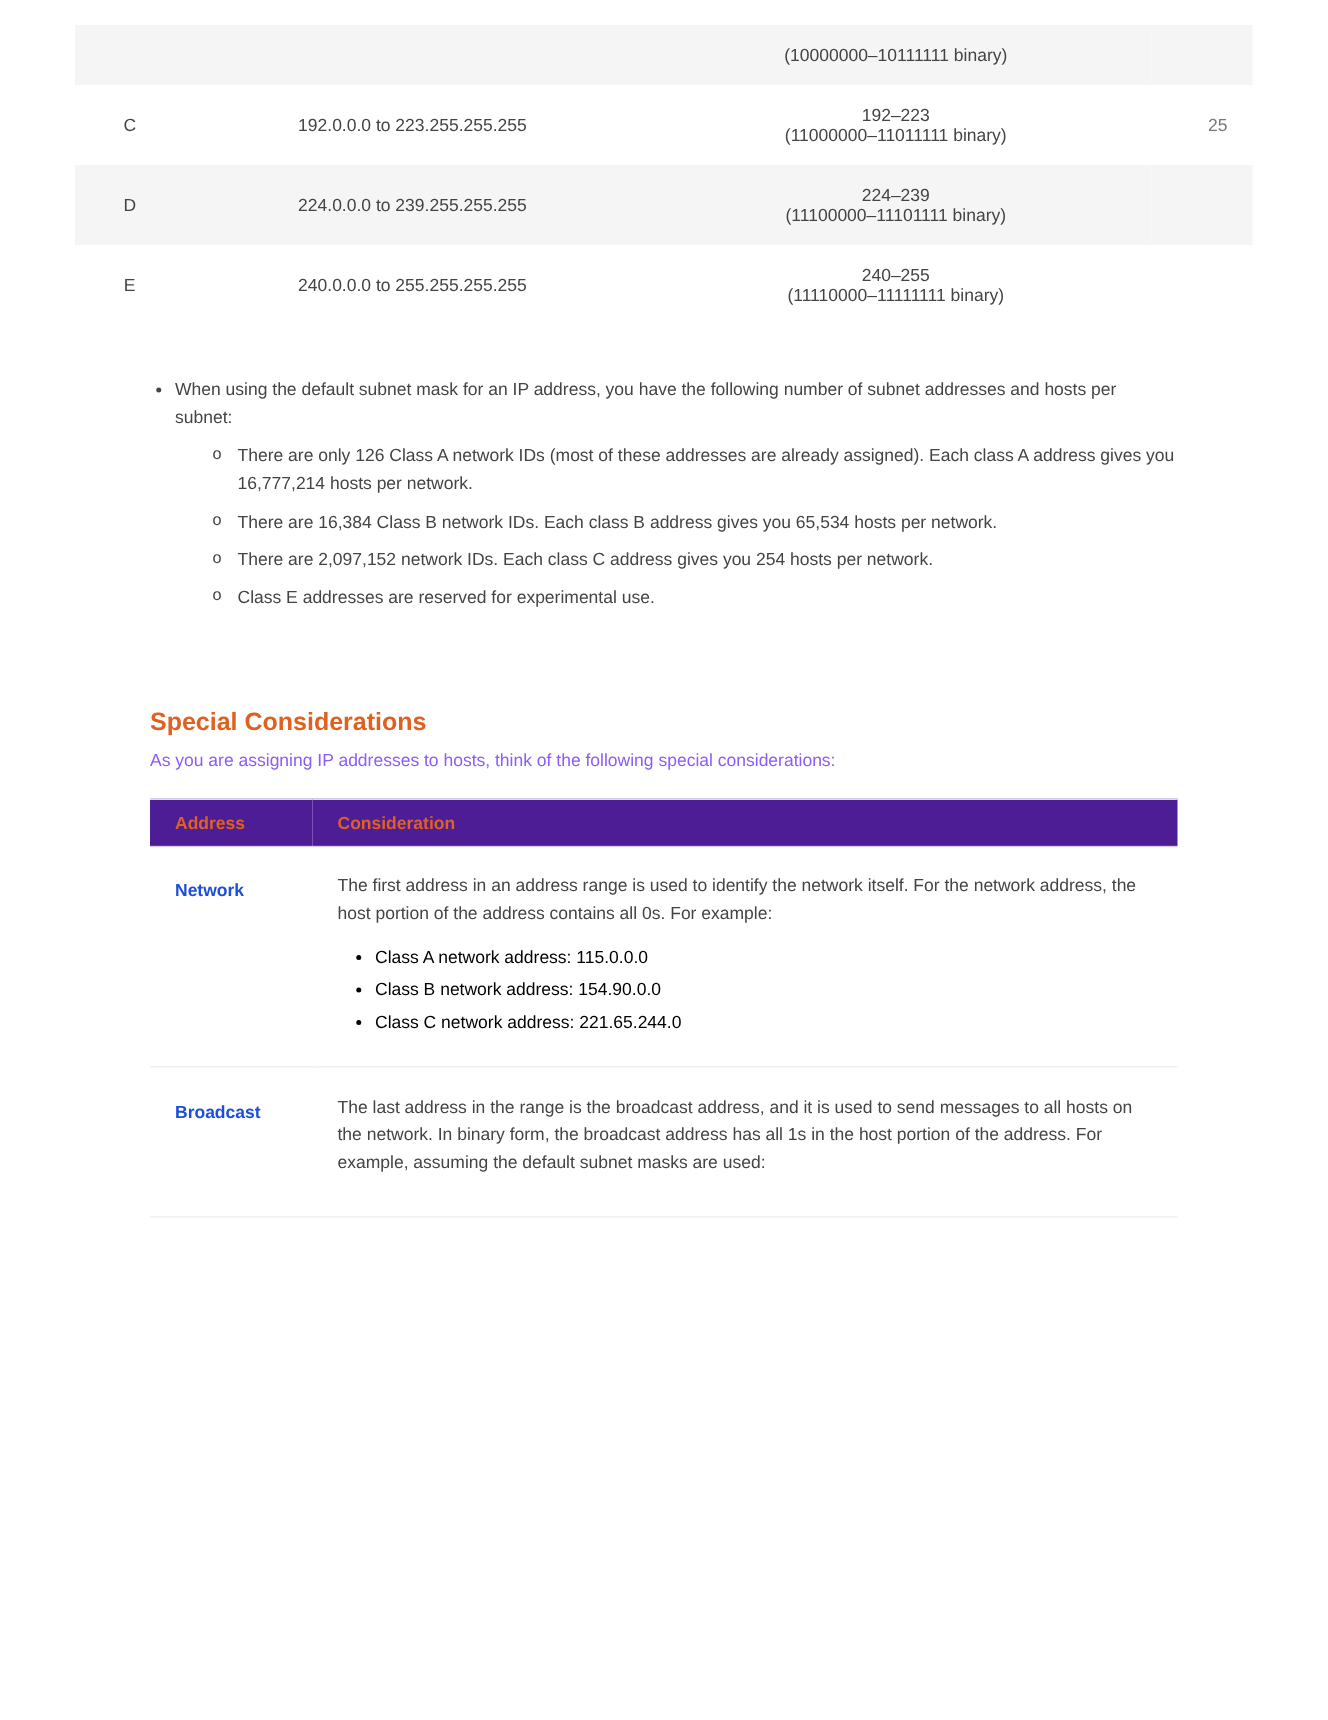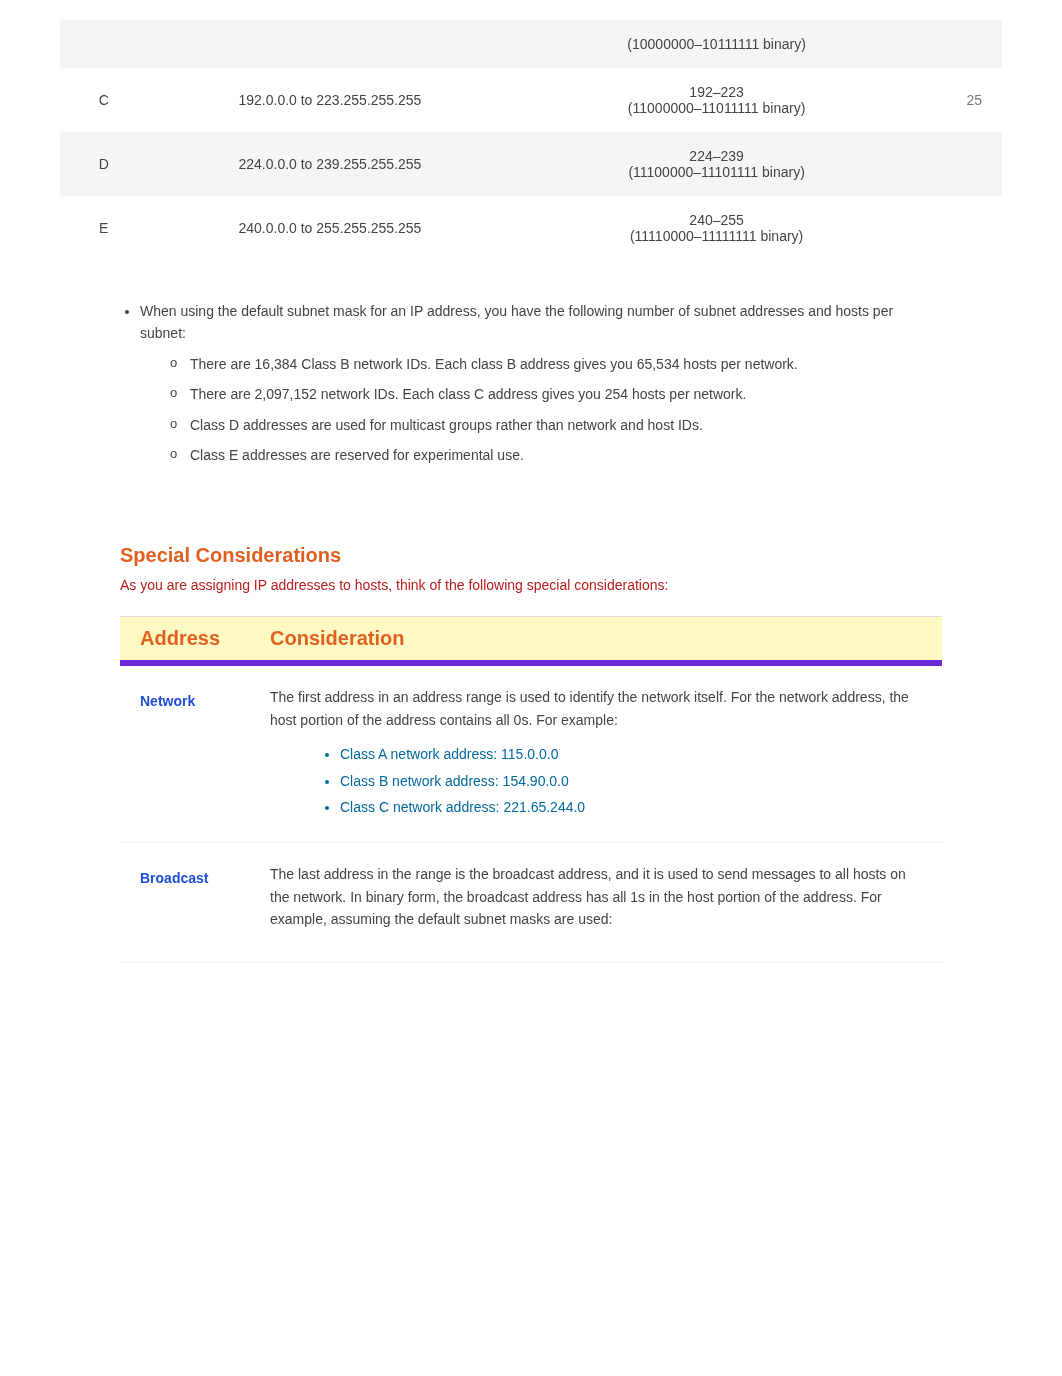--- a/index.html
+++ b/index.html
@@ -107,40 +107,40 @@
 
     .special-section h2 {
       color: #e06020;
       font-size: 20px;
       font-weight: 700;
       margin-bottom: 8px;
     }
 
     .special-section .intro-text {
       font-size: 14px;
-      color: #b91c1c;
+      color: #8b5cf6;
       margin-bottom: 20px;
       line-height: 1.5;
     }
 
     
     .considerations-table {
       width: 100%;
       border-collapse: collapse;
       margin-top: 10px;
     }
 
     .considerations-table .header-row td {
       color: #e06020;
       font-weight: 700;
-      font-size: 20px;
+      font-size: 14px;
       padding: 10px 20px;
       border-top: 1px solid #ddd;
-      border-bottom: 6px solid #6d28d9;
-      background: #fef9c3;
+      border-bottom: 1px solid #6d28d9;
+      background: #4c1d95;
     }
 
     .considerations-table .header-row td:first-child {
       width: 130px;
     }
 
     .considerations-table .data-row td {
       padding: 20px 20px;
       vertical-align: top;
       font-size: 14px;
@@ -161,23 +161,22 @@
     }
 
     .considerations-table .data-row td ul {
       list-style: disc;
       padding-left: 30px;
     }
 
     .considerations-table .data-row td ul li {
       margin-bottom: 4px;
       font-size: 14px;
-      color: #0369a1;
-      line-height: 1.6;
-      margin-left: 40px;
+      color: #000000;
+      line-height: 1.6;
     }
   </style>
 </head>
 <body>
 
 <table class="ip-table">
   <tbody>
       <tr>
     <td></td>
     <td></td>
@@ -212,23 +211,23 @@
     <td></td>
   </tr>
 </tbody>
   </table>
 
 <div class="bullet-section">
   <ul>
     <li>
       <span>When using the default subnet mask for an IP address, you have the following number of subnet addresses and hosts per subnet:</span>
       <ol>
+        <li>There are only 126 Class A network IDs (most of these addresses are already assigned). Each class A address gives you 16,777,214 hosts per network.</li>
         <li>There are 16,384 Class B network IDs. Each class B address gives you 65,534 hosts per network.</li>
         <li>There are 2,097,152 network IDs. Each class C address gives you 254 hosts per network.</li>
-        <li>Class D addresses are used for multicast groups rather than network and host IDs.</li>
         <li>Class E addresses are reserved for experimental use.</li>
       </ol>
     </li>
   </ul>
 </div>
 
 <div class="special-section">
   <h2>Special Considerations</h2>
   <p class="intro-text">As you are assigning IP addresses to hosts, think of the following special considerations:</p>
 

